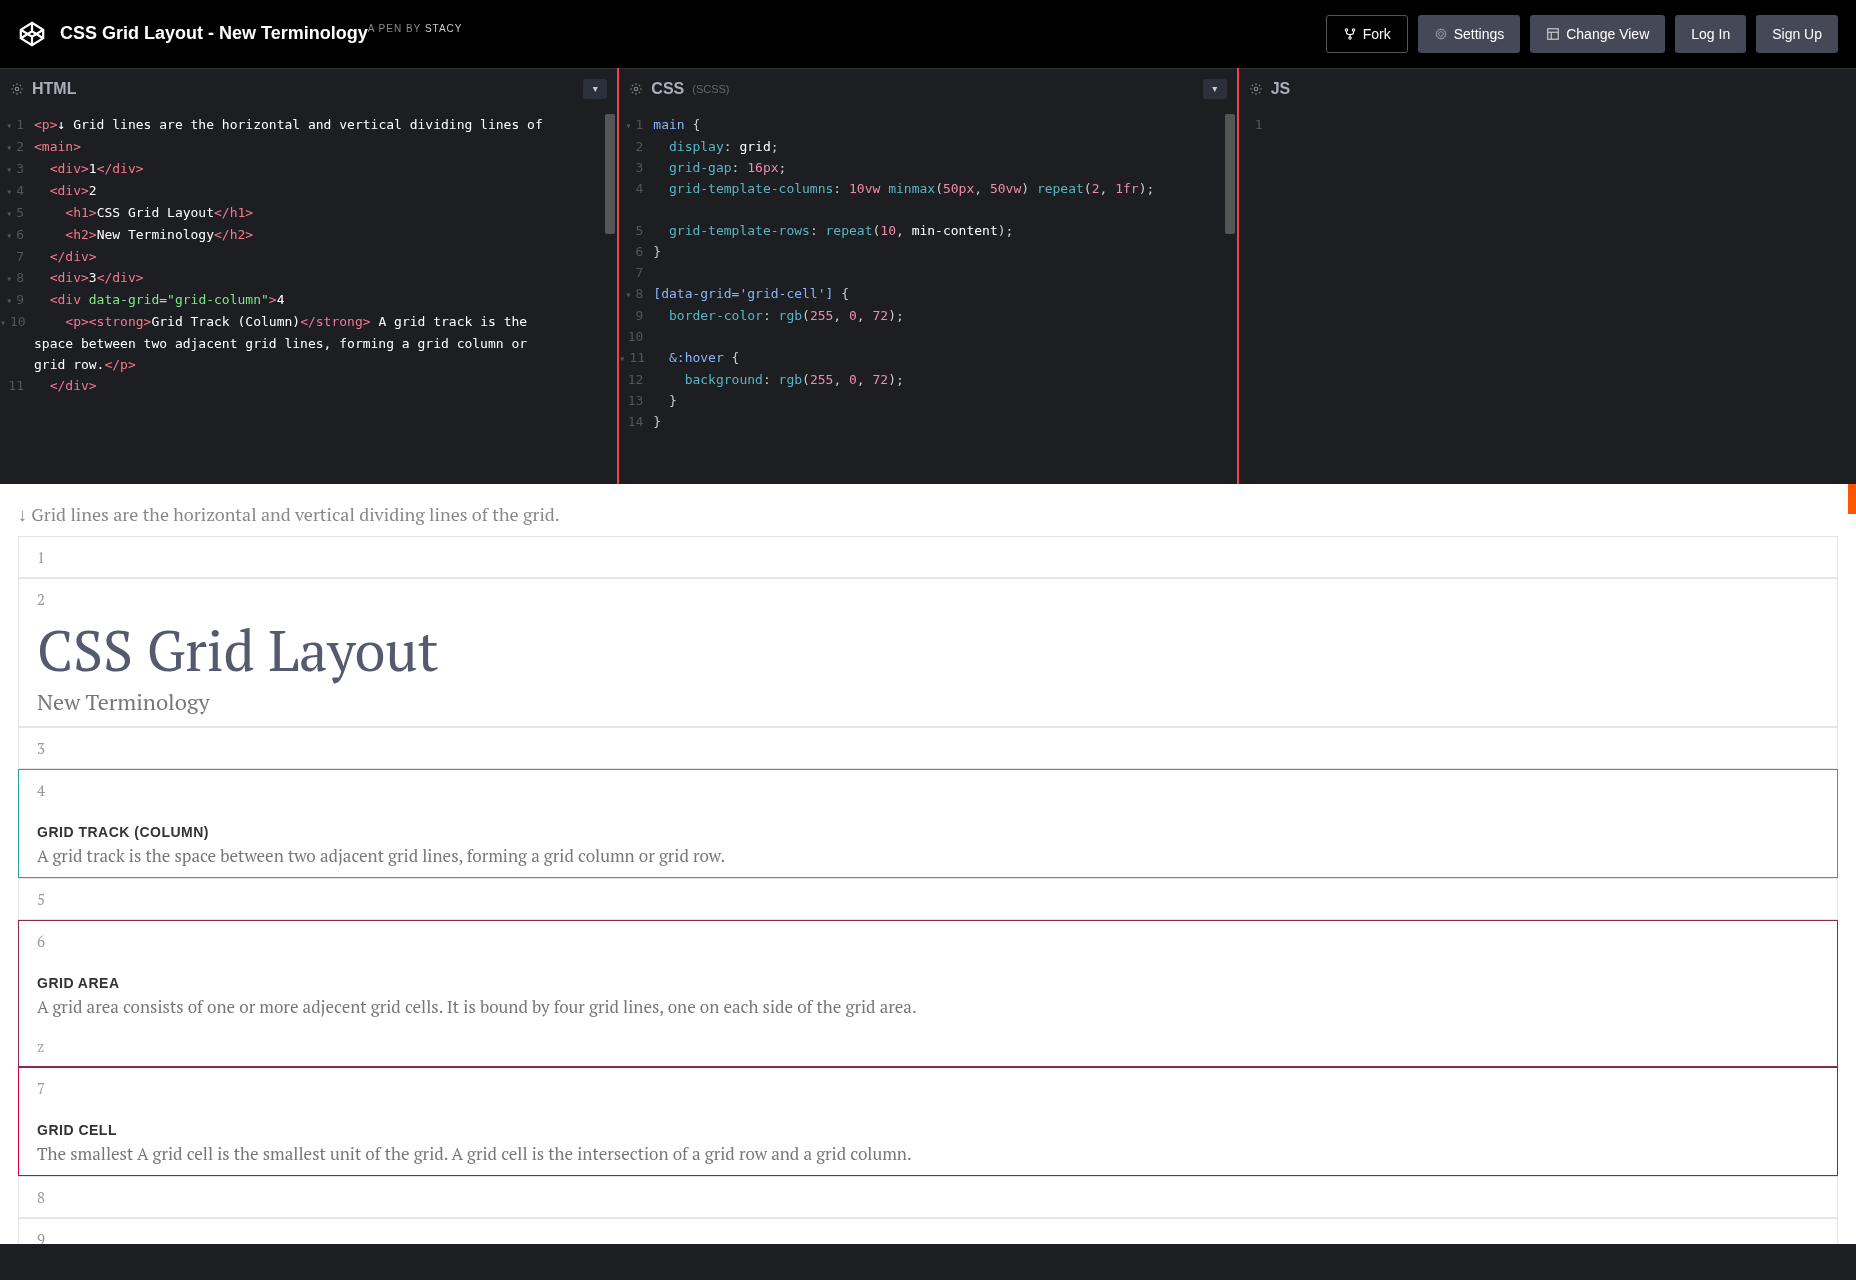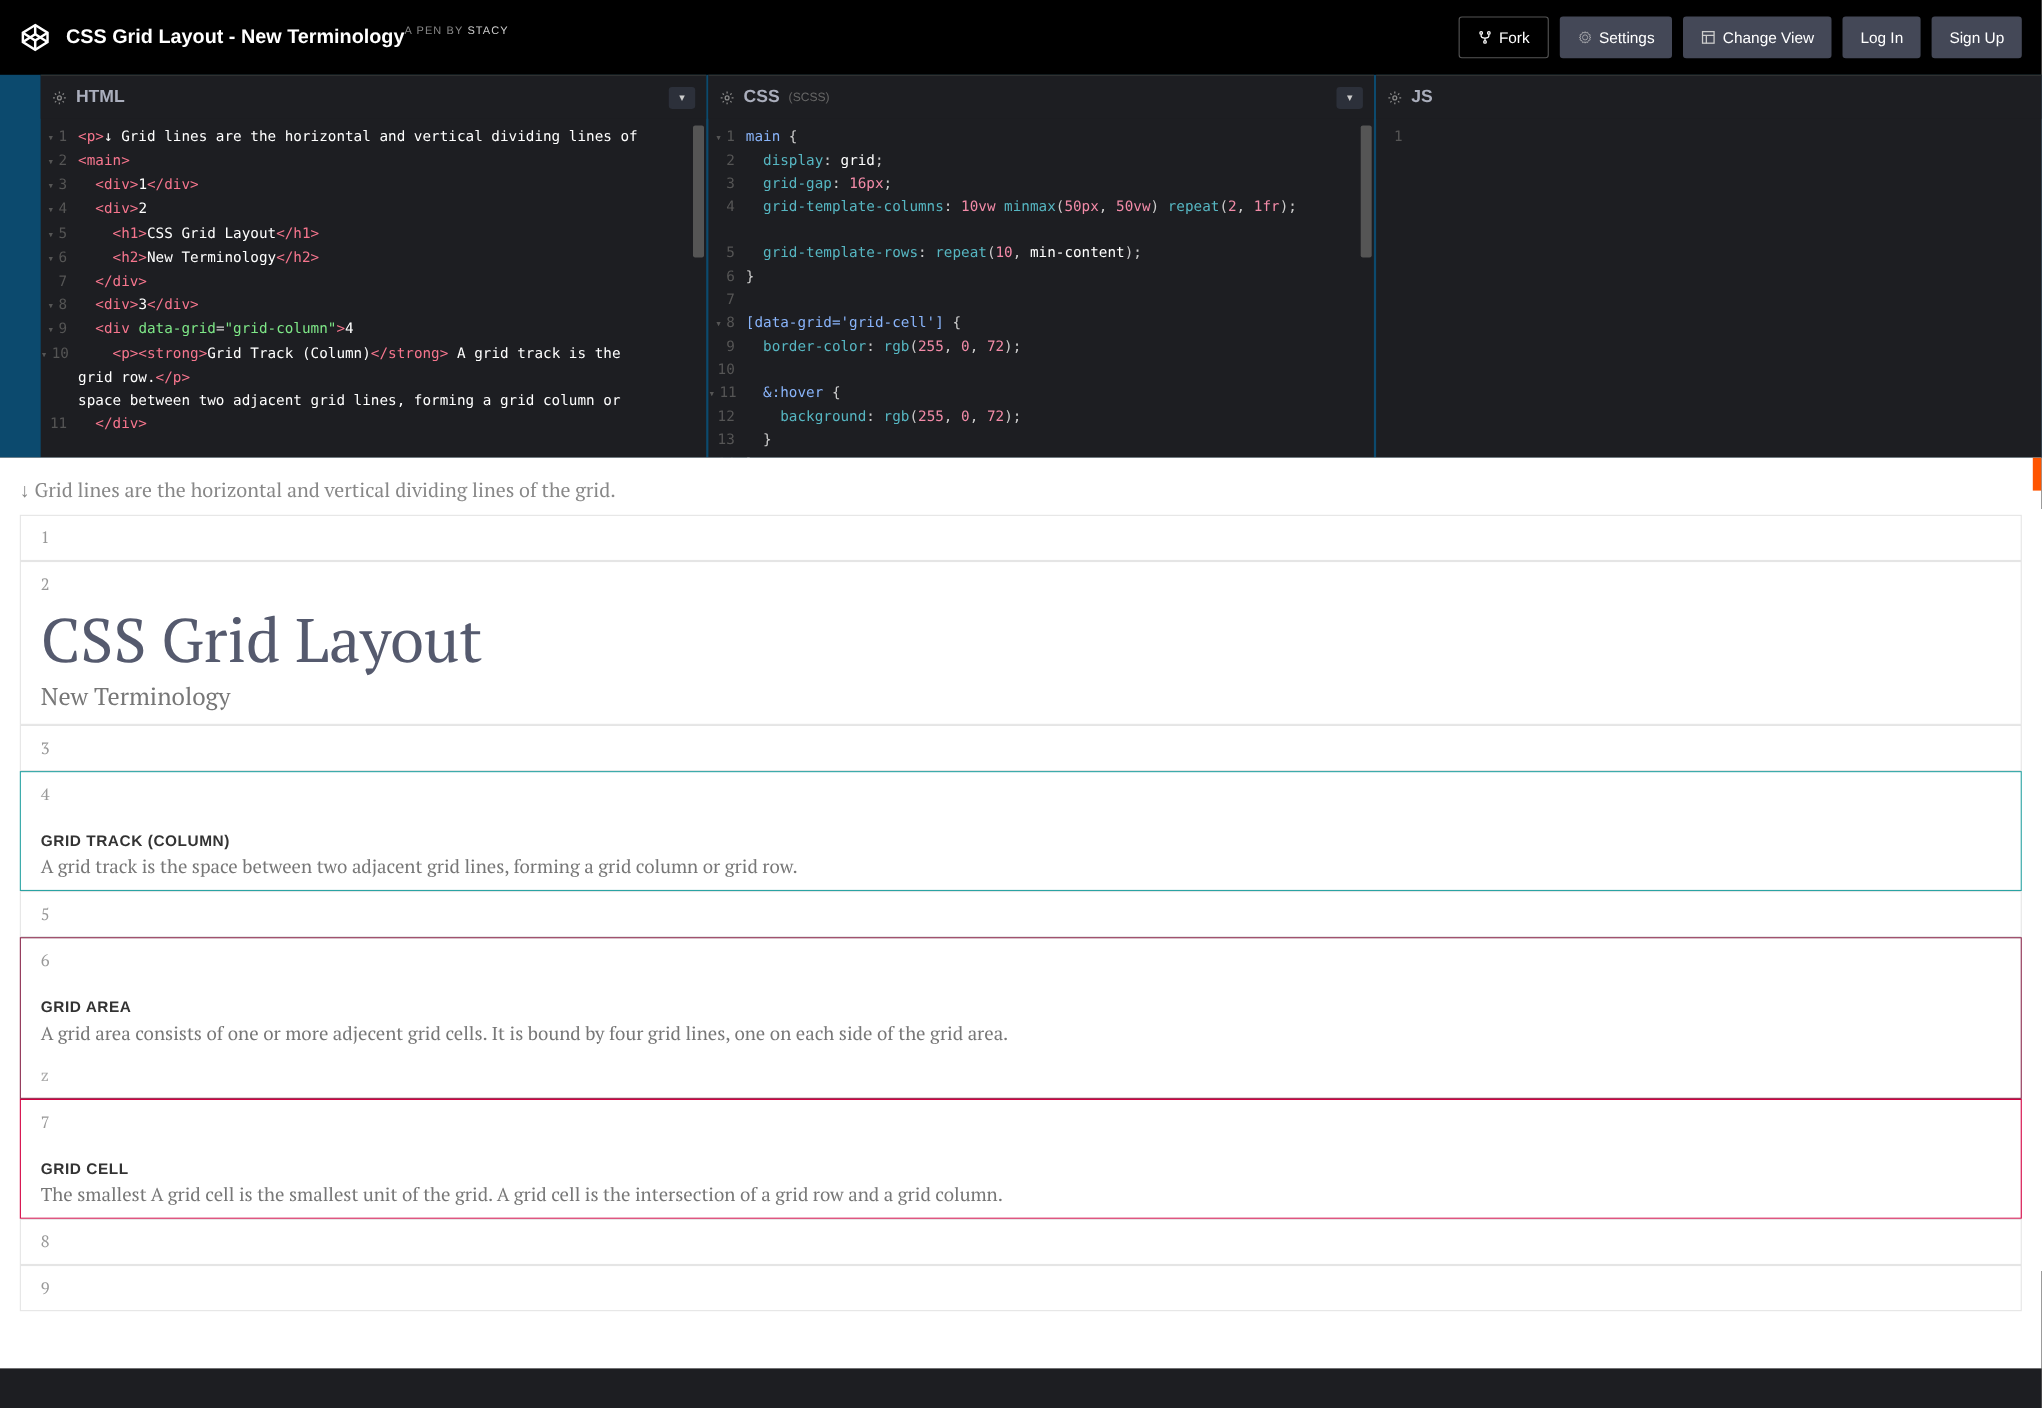--- a/index.html
+++ b/index.html
@@ -13,21 +13,21 @@
 .title-blk { display:flex; line-height:1.2; }
 .pen-title { font-size:18px; font-weight:600; color:#fff; }
 .pen-by { font-size:10px; letter-spacing:1px; color:#888; text-transform:uppercase; }
 .pen-by a { color:#ccc; text-decoration:none;margin-top:28px; }
 .hdr-r { display:flex; gap:10px;padding-left:44px; }
 .btn { background:#444857; border:none; color:#fff; font-size:14px; padding:10px 16px; border-radius:3px; display:flex; align-items:center; gap:6px; cursor:pointer; }
 .btn.fork { background:#000; border:1px solid #555; }
 .btn svg { width:14px; height:14px; }
 
 
-.editors { display:flex; height:348px; background:#0c4a6e; gap:2px;padding-left:37px; }
+.editors { display:flex; height:416px; background:#ef4444; gap:2px; }
 .pane { flex:1; display:flex; flex-direction:column; background:#1d1e22; min-width:0; }
 .pane-hd { height:40px; background:#1d1e22; display:flex; align-items:center; padding:0 10px; border-top:1px solid #333; justify-content:space-between; }
 .pane-hd-l { display:flex; align-items:center; gap:8px; }
 .pane-gear { width:14px; height:14px; fill:#888; cursor:pointer; }
 .pane-title { color:#aaaebc; font-weight:700; font-size:16px; }
 .pane-sub { color:#666; font-size:11px; }
 .pane-chev { background:#2c303a; border:none; color:#ccc; width:24px; height:20px; border-radius:3px; cursor:pointer; font-size:10px; }
 .code { flex:1; font-family:Monaco,Menlo,Consolas,monospace; font-size:13px; padding:6px 0; overflow:hidden; position:relative; color:#fff; }
 .code::-webkit-scrollbar { width:12px; }
 .code::-webkit-scrollbar-thumb { background:#555; }
@@ -135,22 +135,22 @@
           <div class="ln"><div class="gut"><span class="fold">▾</span>1</div><div class="ct"><span class="tag">&lt;p&gt;</span><span class="txt">↓ Grid lines are the horizontal and vertical dividing lines of </span></div></div>
           <div class="ln"><div class="gut"><span class="fold">▾</span>2</div><div class="ct"><span class="tag">&lt;main&gt;</span></div></div>
           <div class="ln"><div class="gut"><span class="fold">▾</span>3</div><div class="ct">  <span class="tag">&lt;div&gt;</span><span class="txt">1</span><span class="tag">&lt;/div&gt;</span></div></div>
           <div class="ln"><div class="gut"><span class="fold">▾</span>4</div><div class="ct">  <span class="tag">&lt;div&gt;</span><span class="txt">2</span></div></div>
           <div class="ln"><div class="gut"><span class="fold">▾</span>5</div><div class="ct">    <span class="tag">&lt;h1&gt;</span><span class="txt">CSS Grid Layout</span><span class="tag">&lt;/h1&gt;</span></div></div>
           <div class="ln"><div class="gut"><span class="fold">▾</span>6</div><div class="ct">    <span class="tag">&lt;h2&gt;</span><span class="txt">New Terminology</span><span class="tag">&lt;/h2&gt;</span></div></div>
           <div class="ln"><div class="gut">7</div><div class="ct">  <span class="tag">&lt;/div&gt;</span></div></div>
           <div class="ln"><div class="gut"><span class="fold">▾</span>8</div><div class="ct">  <span class="tag">&lt;div&gt;</span><span class="txt">3</span><span class="tag">&lt;/div&gt;</span></div></div>
           <div class="ln"><div class="gut"><span class="fold">▾</span>9</div><div class="ct">  <span class="tag">&lt;div </span><span class="attr">data-grid</span><span class="pun">=</span><span class="str">"grid-column"</span><span class="tag">&gt;</span><span class="txt">4</span></div></div>
           <div class="ln"><div class="gut"><span class="fold">▾</span>10</div><div class="ct">    <span class="tag">&lt;p&gt;&lt;strong&gt;</span><span class="txt">Grid Track (Column)</span><span class="tag">&lt;/strong&gt;</span><span class="txt"> A grid track is the </span></div></div>
+          <div class="ln"><div class="gut"></div><div class="ct"><span class="txt">space between two adjacent grid lines, forming a grid column or </span></div></div>
           <div class="ln"><div class="gut"></div><div class="ct"><span class="txt">grid row.</span><span class="tag">&lt;/p&gt;</span></div></div>
-          <div class="ln"><div class="gut"></div><div class="ct"><span class="txt">space between two adjacent grid lines, forming a grid column or </span></div></div>
           <div class="ln"><div class="gut">11</div><div class="ct">  <span class="tag">&lt;/div&gt;</span></div></div>
         </div>
     </div>
 
     <div class="pane">
       <div class="pane-hd">
         <div class="pane-hd-l">
           <svg class="pane-gear" viewBox="0 0 24 24">
               <circle cx="12" cy="12" r="3" fill="none" stroke="#888" stroke-width="2"></circle>
               <path d="M12 2v3m0 14v3M2 12h3m14 0h3M5 5l2 2m10 10l2 2M5 19l2-2m10-10l2-2" stroke="#888" stroke-width="2"></path>

